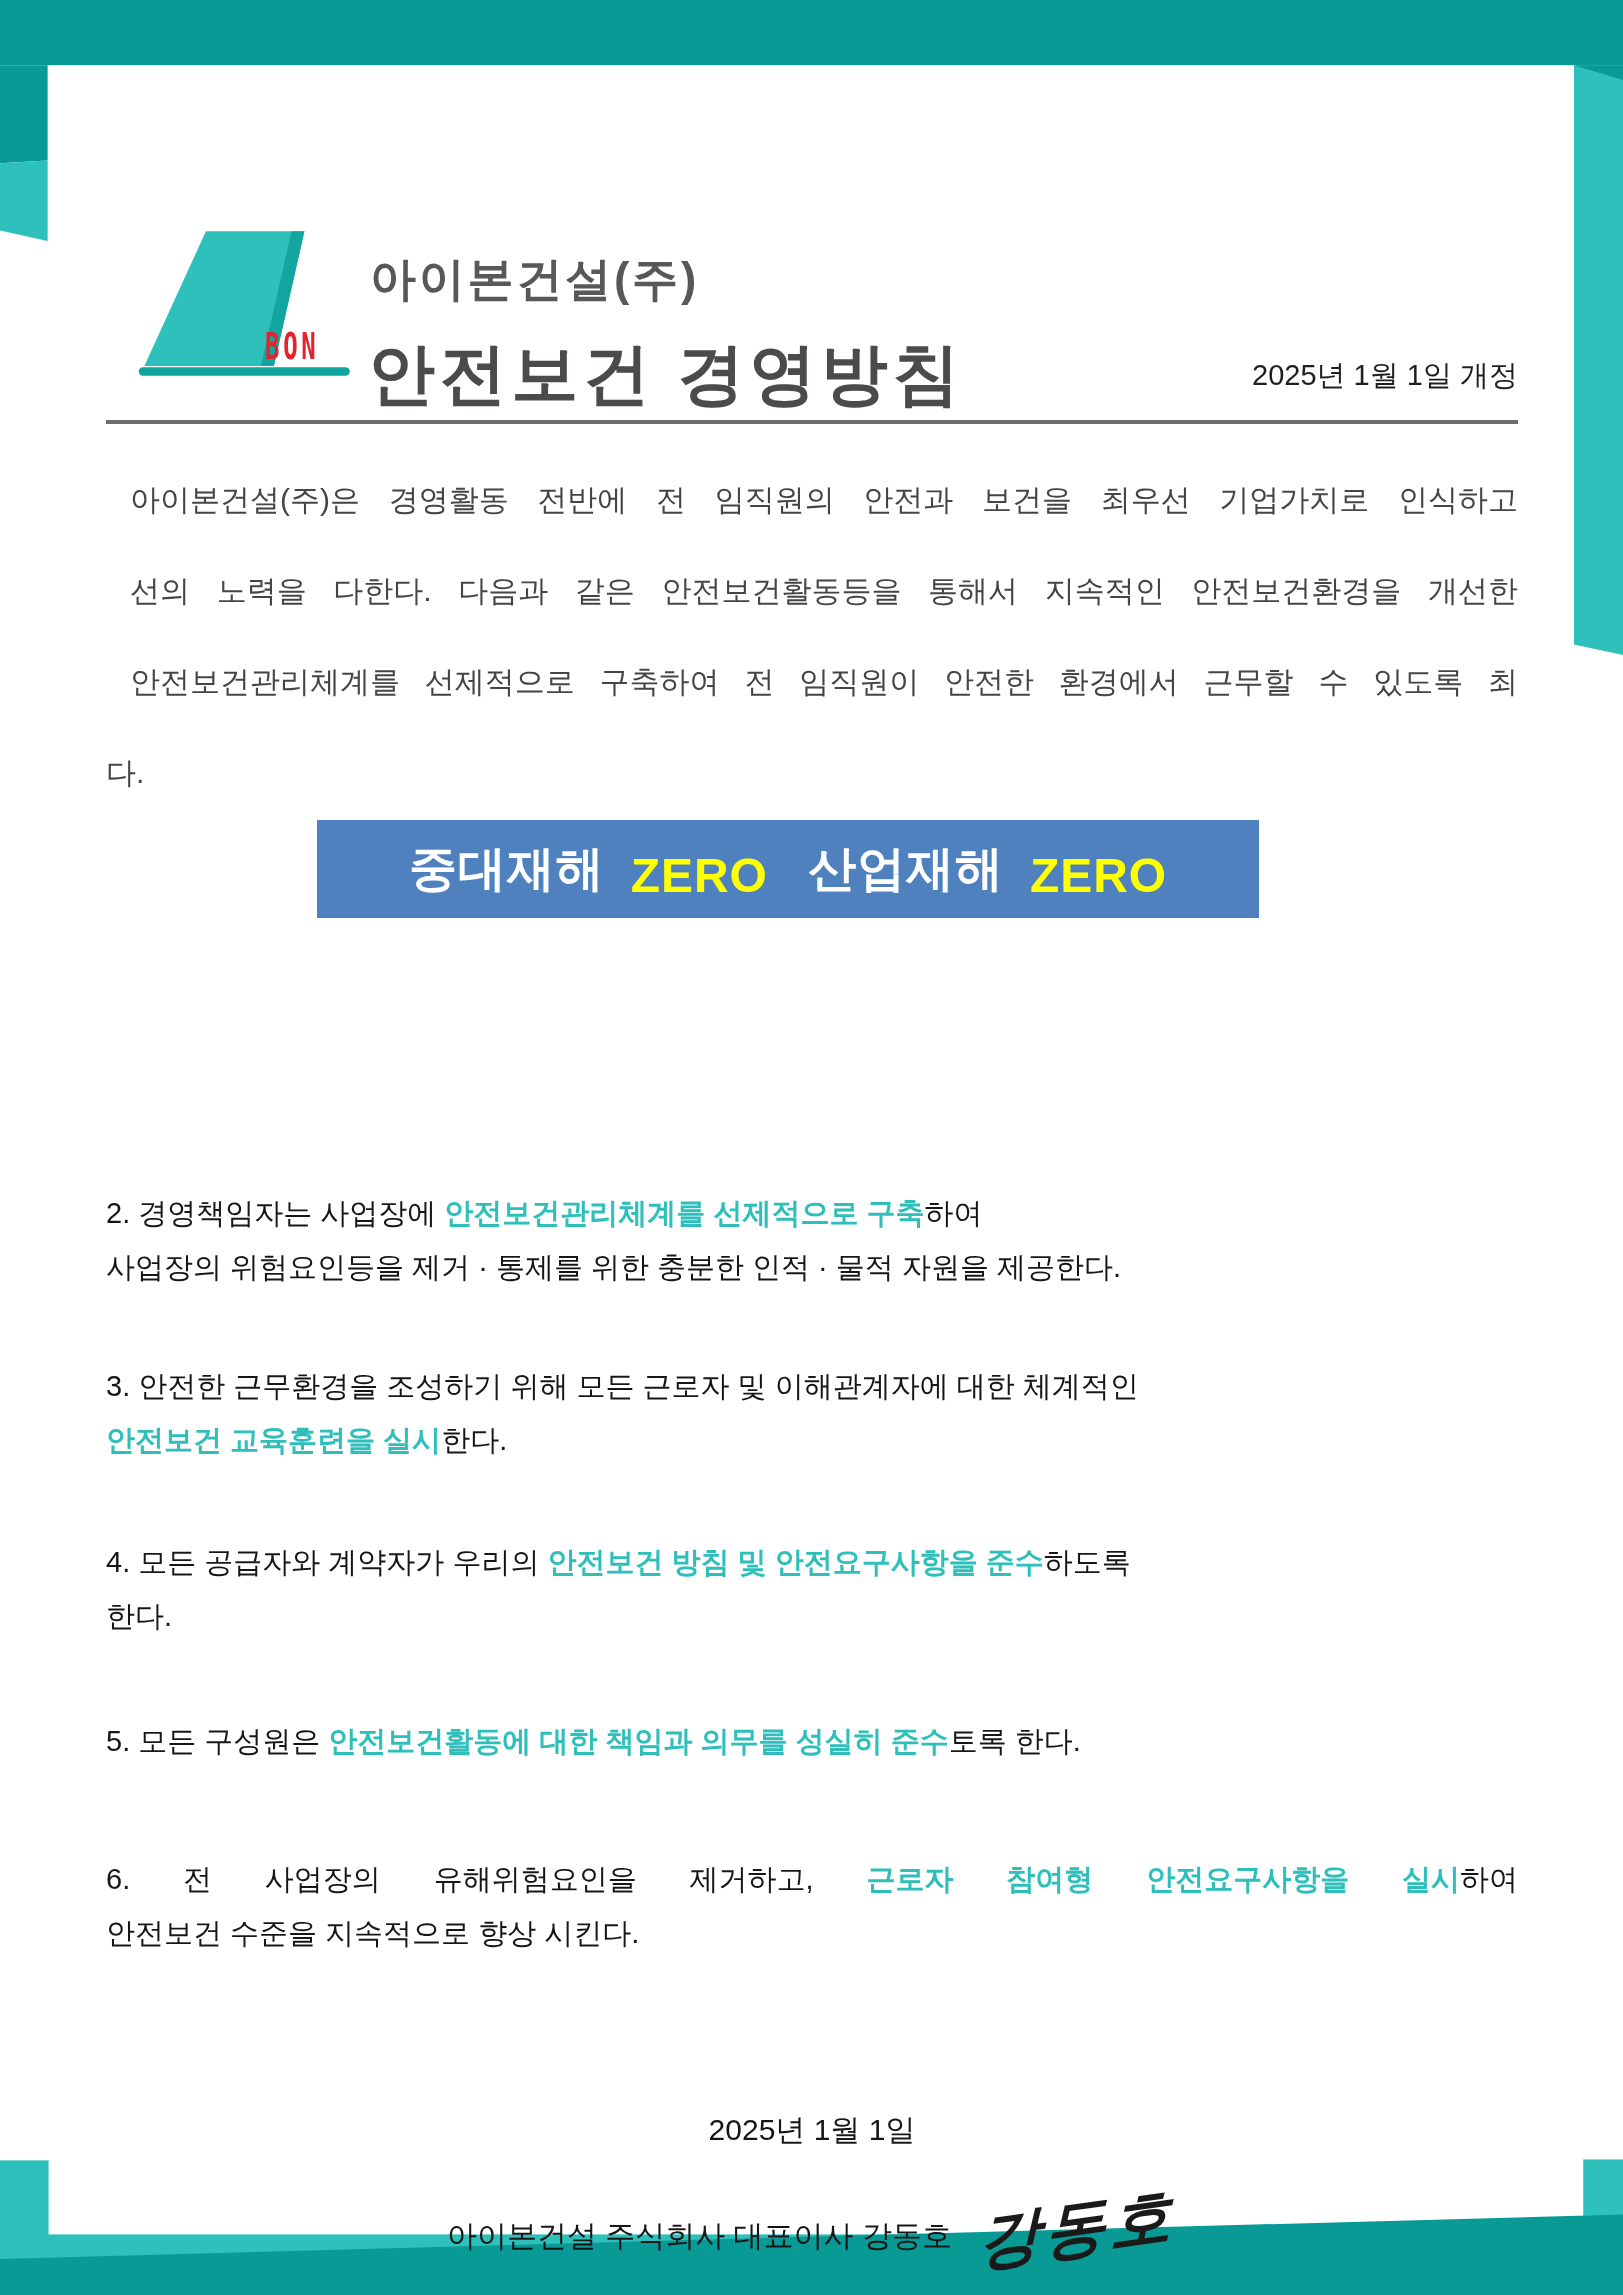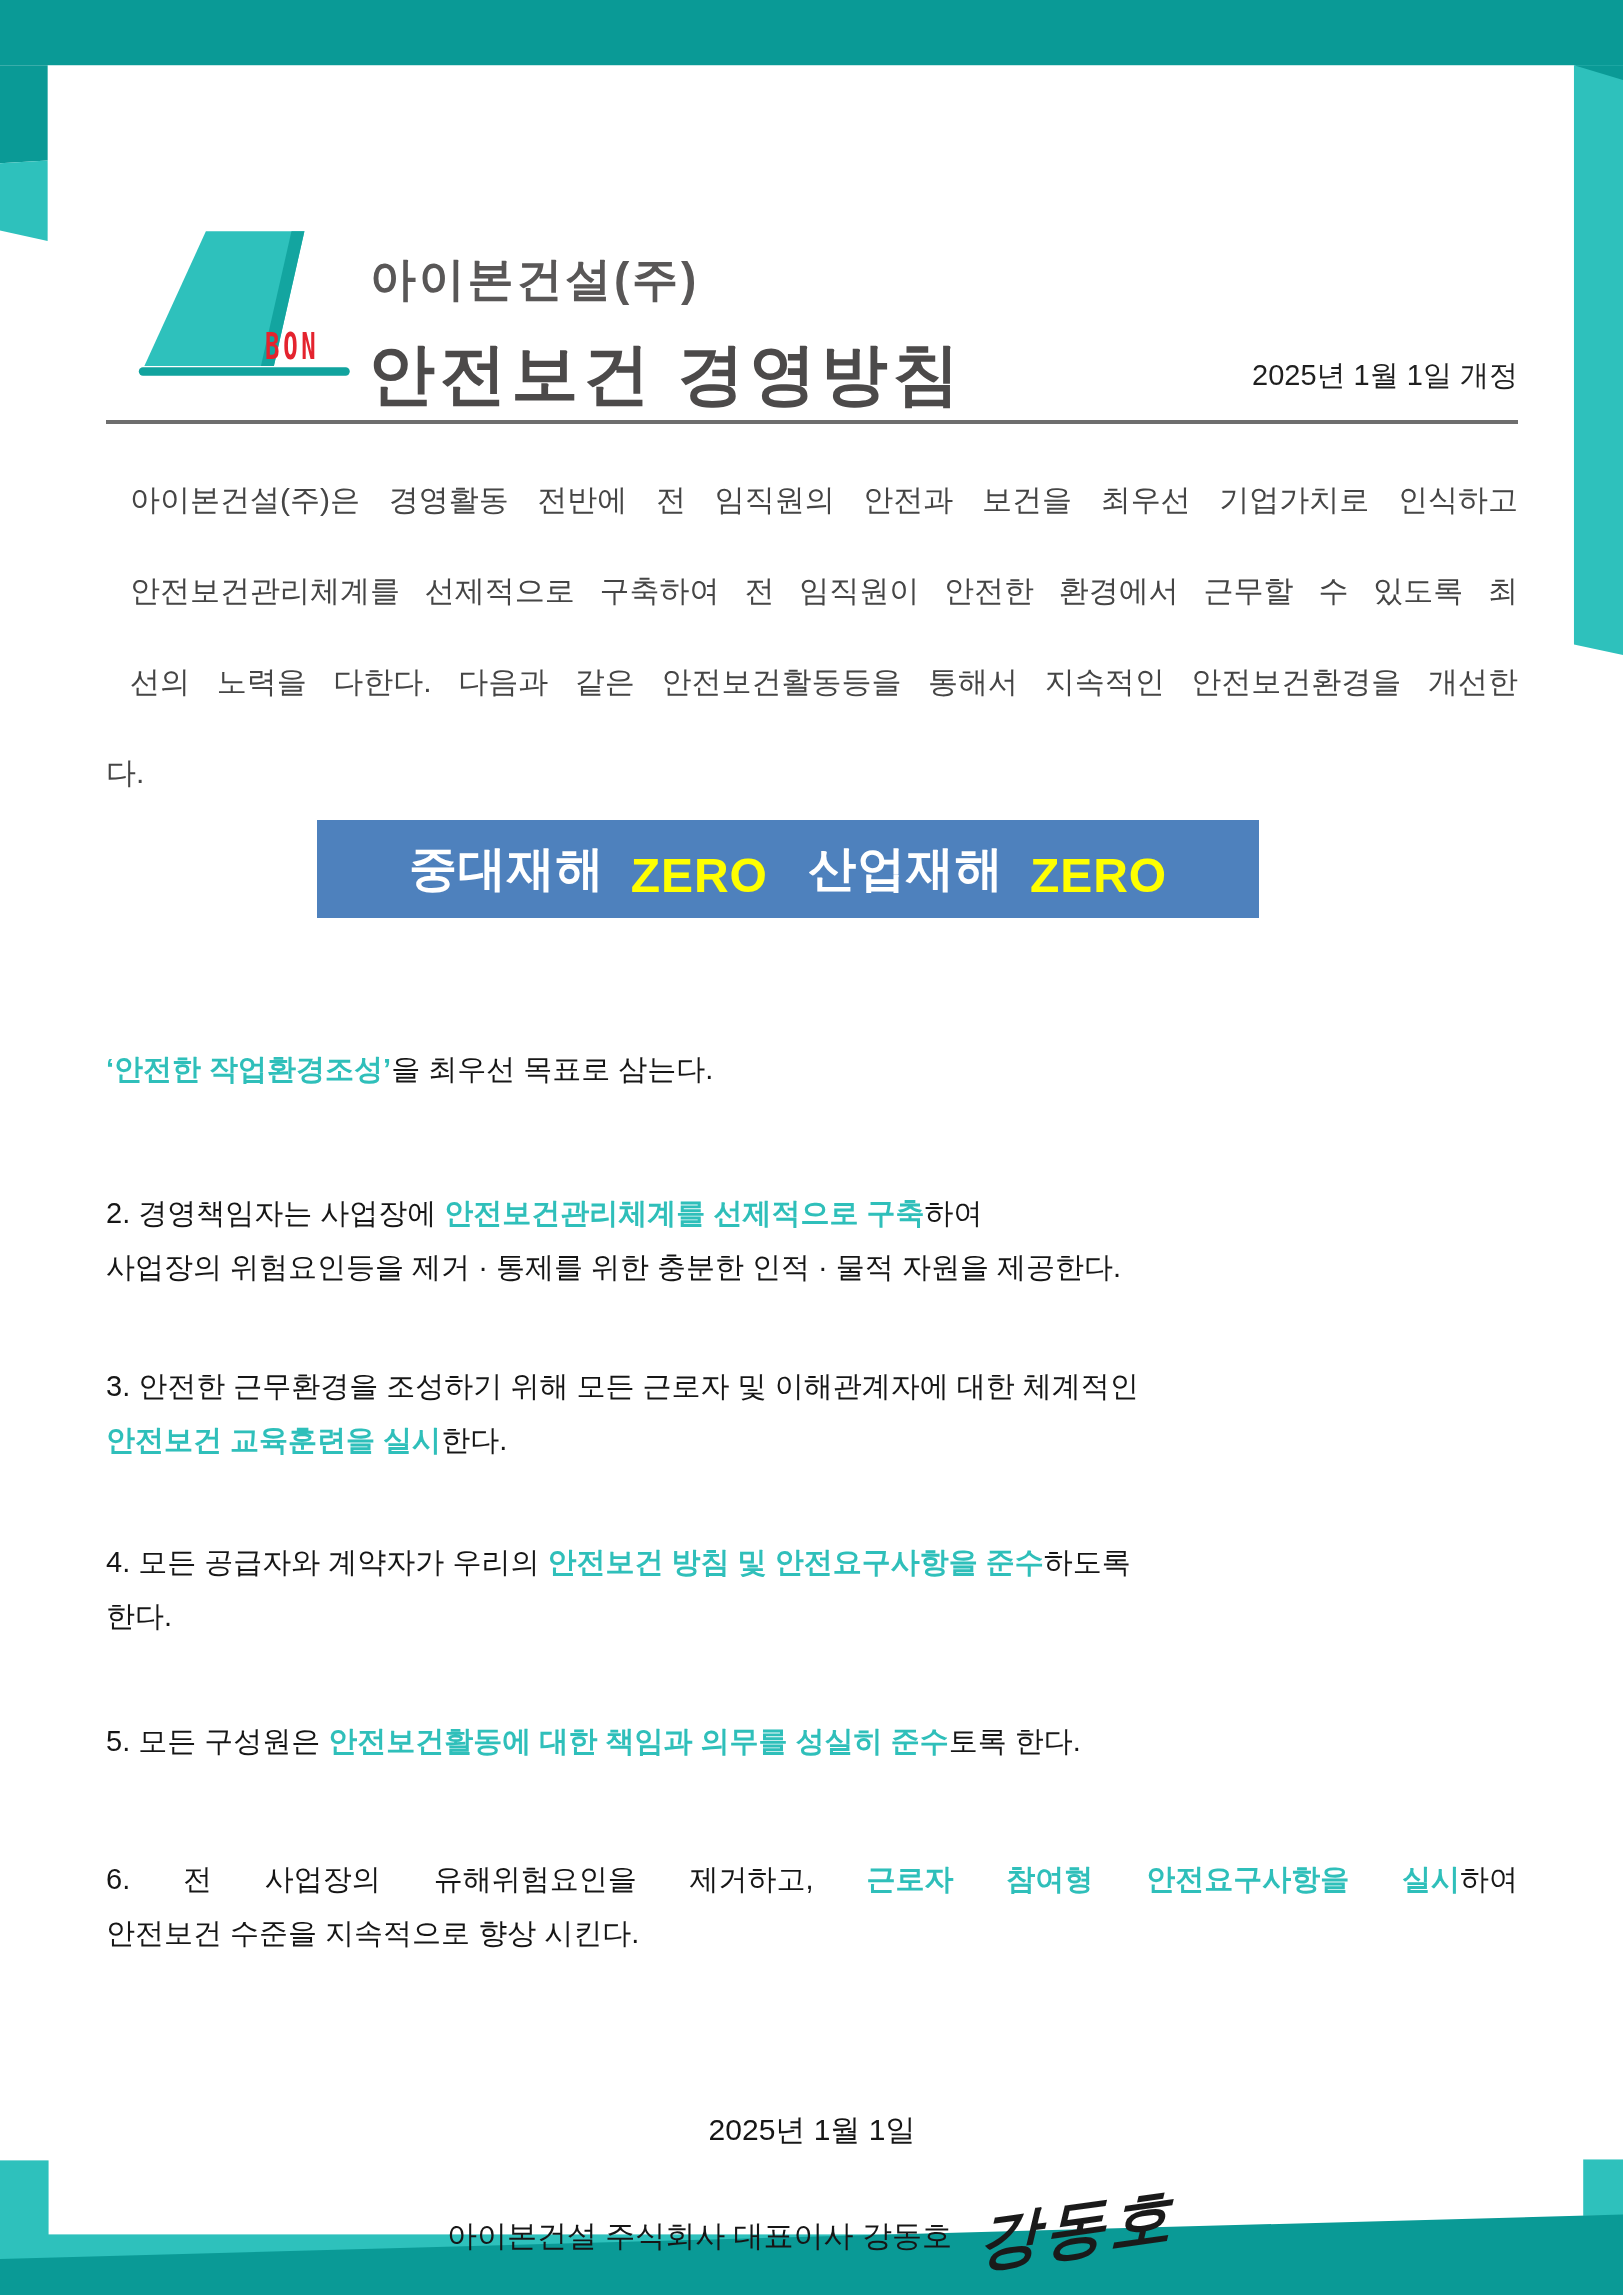--- a/index.html
+++ b/index.html
@@ -77,30 +77,29 @@
 </svg>
 
 <div class="bon">BON</div>
 <div class="layer company">아이본건설(주)</div>
 <div class="layer doc-title">안전보건 경영방침</div>
 <div class="layer revision">2025년 1월 1일 개정</div>
 <div class="layer divider"></div>
 
 <div class="layer intro" id="intro">
     <div class="intro-line jl">아이본건설(주)은 경영활동 전반에 전 임직원의 안전과 보건을 최우선 기업가치로  인식하고</div>
+    <div class="intro-line jl">선의 노력을 다한다. 다음과 같은 안전보건활동등을 통해서 지속적인 안전보건환경을 개선한</div>
     <div class="intro-line jl">안전보건관리체계를 선제적으로 구축하여 전 임직원이 안전한 환경에서 근무할 수 있도록 최</div>
-    <div class="intro-line jl">선의 노력을 다한다. 다음과 같은 안전보건활동등을 통해서 지속적인 안전보건환경을 개선한</div>
     <div class="intro-line">다.</div>
   </div>
 
 <div class="layer banner" id="banner"><span>중대재해 </span><span class="yellow">ZERO</span><span>&nbsp; 산업재해 </span><span class="yellow">ZERO</span></div>
 
 <div id="policies">
     <div class="policy" style="top: 1042px;">
-      <div class="policy-line"><span class="hl">‘안전한 작업환경조성’</span><span>을 최우선 목표로 삼는다.</span></div>
     </div>
     <div class="policy" style="top: 1186px;">
       <div class="policy-line"><span>2. 경영책임자는 사업장에 </span><span class="hl">안전보건관리체계를 선제적으로 구축</span><span>하여</span></div>
       <div class="policy-line"><span>사업장의 위험요인등을 제거 · 통제를 위한 충분한 인적 · 물적 자원을 제공한다.</span></div>
     </div>
     <div class="policy" style="top: 1359px;">
       <div class="policy-line"><span>3. 안전한 근무환경을 조성하기 위해 모든 근로자 및 이해관계자에 대한 체계적인</span></div>
       <div class="policy-line"><span class="hl">안전보건 교육훈련을 실시</span><span>한다.</span></div>
     </div>
     <div class="policy" style="top: 1535px;">

